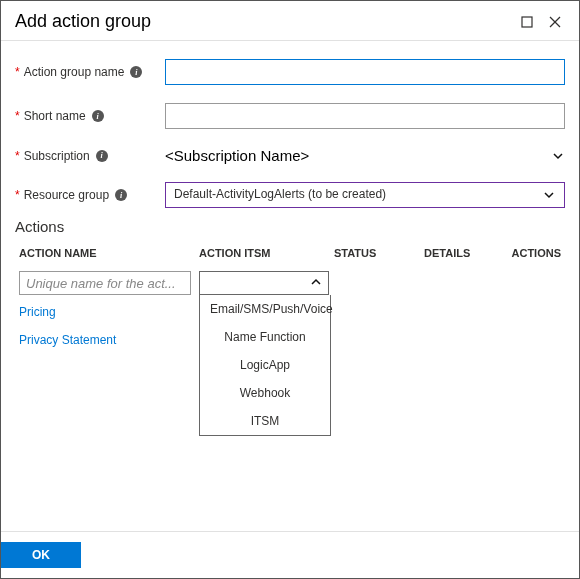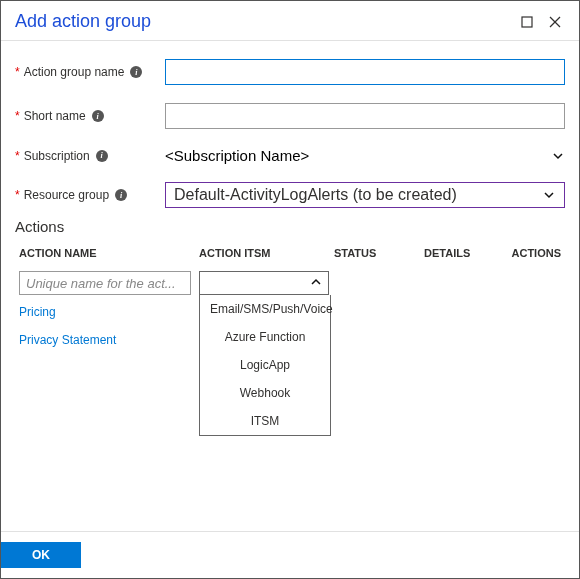--- a/index.html
+++ b/index.html
@@ -18,21 +18,21 @@
     display: flex;
     align-items: center;
     padding: 10px 14px 8px 14px;
     border-bottom: 1px solid #e1e1e1;
   }
   .titlebar h1 {
     font-size: 18px;
     font-weight: 400;
     margin: 0;
     flex: 1;
-    color: #1d4ed8;
+    color: #000000;
   }
   .winbtn {
     width: 20px;
     height: 20px;
     margin-left: 8px;
     display: flex;
     align-items: center;
     justify-content: center;
     color: #323130;
     cursor: pointer;
@@ -80,23 +80,22 @@
     align-items: center;
     width: 100%;
   }
   .sel-inline-text { flex: 1; font-size: 15px; color: #000; }
   .chev { width: 14px; display:flex; align-items:center; justify-content:center; }
   .sel-box {
     width: 100%;
     height: 26px;
     border: 1px solid #6b2fa0;
     display: flex;
-    align-items: center;
     padding: 4px 8px;
-    font-size: 16px;
+    font-size: 12px;
     color: #323130;
   }
   .sel-box .seltxt { flex:1; }
   .sel-box .chev { color:#111; }
   .section-header {
     font-size: 15px;
     color: #323130;
     padding: 0 14px 4px 14px;
     margin-top: -2px;
   }
@@ -277,21 +276,21 @@
   </div>
   <div class="col-acttype">
     <div class="type-dd">
       <span class="chev2">
         <svg width="12" height="12" viewBox="0 0 12 12">
             <polyline points="2,8 6,4 10,8" fill="none" stroke="#111" stroke-width="1.5"></polyline>
           </svg>
       </span>
       <div class="dd-list">
         <div class="opt">Email/SMS/Push/Voice</div>
-        <div class="opt">Azure Function</div>
+        <div class="opt">Name Function</div>
         <div class="opt">LogicApp</div>
         <div class="opt">Webhook</div>
         <div class="opt">ITSM</div>
       </div>
     </div>
   </div>
 </div>
 
 <div class="links">
   <a href="#">Pricing</a>

